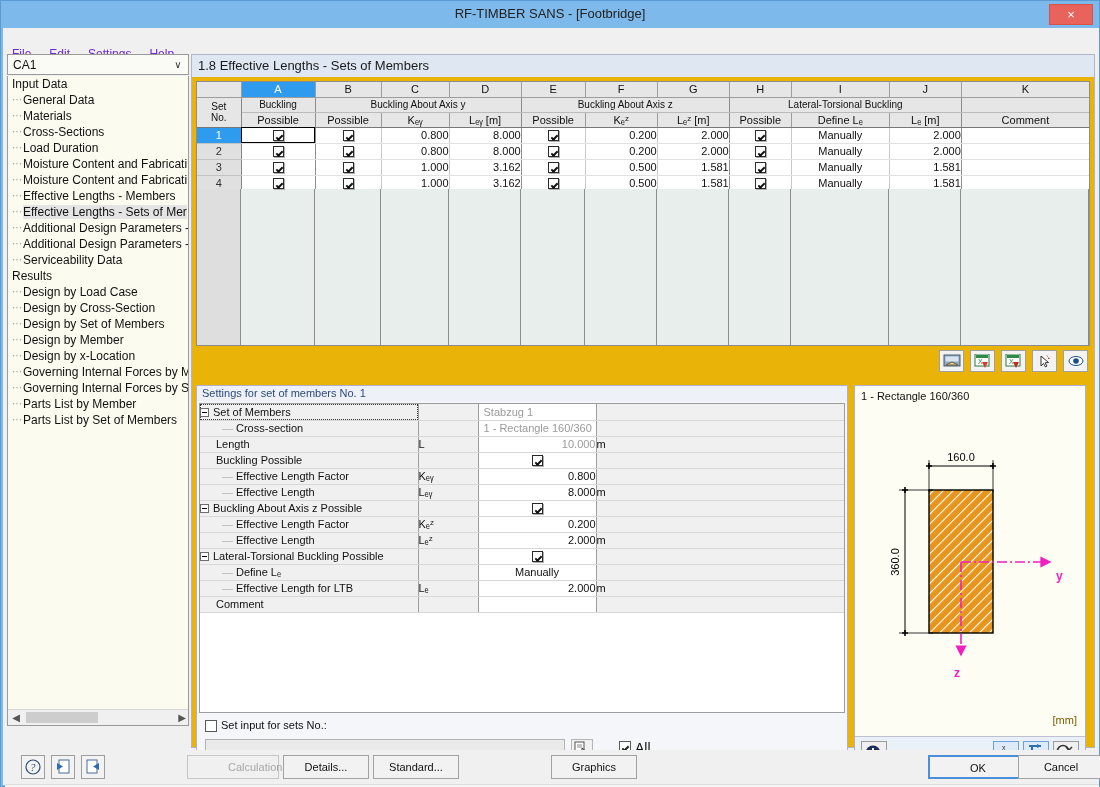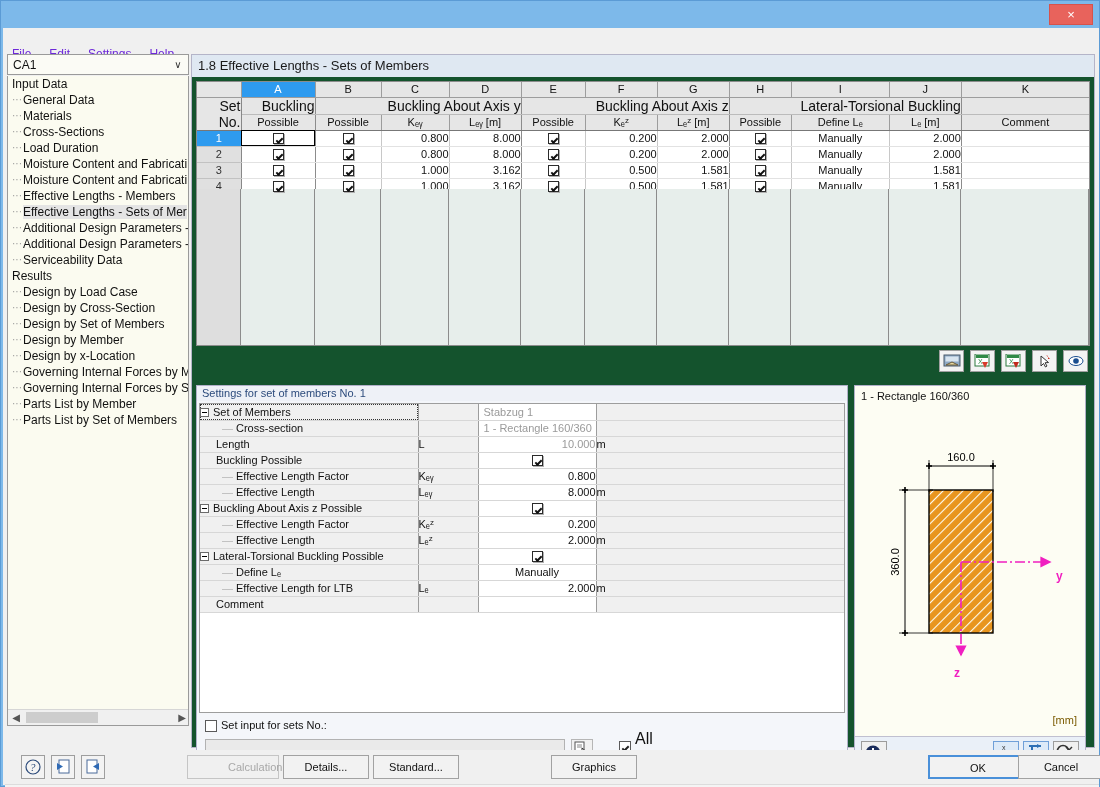--- a/index.html
+++ b/index.html
@@ -83,21 +83,21 @@
     position:absolute; top:0; width:16px; height:15px; line-height:15px;
     text-align:center; color:#555; font-size:10px; cursor:pointer;
   }
   #tree-hscroll .thumb {
     position:absolute; left:18px; top:2px; width:72px; height:11px;
     background:#cdcdcd; cursor:pointer;
   }
   
   #mainpanel {
     position:absolute; left:188px; top:26px; width:904px; height:694px;
-    background:#14532d; border:1px solid #b4b4c8;
+    background:#eab308; border:1px solid #b4b4c8;
   }
   #section-title {
     position:absolute; left:0; top:0; width:902px; height:22px;
     background:#dfe8f2; color:#1a1a1a;
     font-size:13px; padding:3px 0 0 6px;
   }
   
   #tablewrap {
     position:absolute; left:4px; top:26px; width:894px; height:265px;
     background:#fff; border:1px solid #8c8c8c; overflow:hidden;
@@ -106,21 +106,21 @@
   table.grid td, table.grid th { padding:0; margin:0; }
   .colhdr {
     height:15px; background:#e6e6e6; border:1px solid #9d9d9d;
     border-top:none; border-left:none;
     text-align:center; font-size:11px; color:#111; font-weight:normal;
   }
   .colhdr.sel { background:#2e9bef; color:#fff; }
   .grphdr {
     height:15px; background:#e6e6e6; border-right:1px solid #9d9d9d;
     border-bottom:1px solid #bbb;
-    text-align:right; font-size:14px; color:#111; font-weight:normal;
+    text-align:center; font-size:10px; color:#111; font-weight:normal;
   }
   .subhdr {
     height:15px; background:#e6e6e6; border-right:1px solid #9d9d9d;
     border-bottom:1px solid #777;
     text-align:center; font-size:11px; color:#111; font-weight:normal;
   }
   .rowhdr {
     height:16px; background:#e0e0e0; border-right:1px solid #888;
     border-bottom:1px solid #c2c2c2;
     text-align:center; font-size:11px; color:#333;
@@ -214,21 +214,21 @@
     background:#f1f1f1; border:1px solid #b6b6b6; cursor:pointer;
   }
   #setinput-all-cb {
     position:absolute; left:418px; top:23px; width:12px; height:12px;
     background:#fff; border:1px solid #5a5a5a;
   }
   #setinput-all-cb:after {
     content:""; position:absolute; left:2px; top:4px; width:5px; height:2px;
     border-left:2px solid #222; border-bottom:2px solid #222; transform:rotate(-45deg);
   }
-  #setinput-all-lbl { position:absolute; left:434px; top:12px; font-size:16px; color:#111; }
+  #setinput-all-lbl { position:absolute; left:434px; top:22px; font-size:14px; color:#111; }
   
   #gfx {
     position:absolute; left:662px; top:330px; width:232px; height:382px;
     background:#fdfdf3; border:1px solid #b0b0c8;
   }
   #gfx-title { position:absolute; left:6px; top:4px; font-size:11px; color:#111; }
   #gfx-unit { position:absolute; right:8px; bottom:40px; font-size:11px; color:#7a5a00; }
   #gfx-toolbar {
     position:absolute; left:0; bottom:0; width:230px; height:30px;
     background:#eaf0f8; border-top:1px solid #c0c0d0;
@@ -259,20 +259,21 @@
     position:absolute; left:2px; top:756px; width:1094px; height:27px;
     background:#f4f4f4; border-top:1px solid #dcdcdc;
   }
 </style>
 </head>
 <body>
 
 <div id="window">
 
   <div id="titlebar">
+    <div id="title-text">RF-TIMBER SANS - [Footbridge]</div>
     <div id="close-btn">×</div>
   </div>
 
   <div id="client">
 
     <div id="menubar">
       <div class="menu-item">File</div>
       <div class="menu-item">Edit</div>
       <div class="menu-item">Settings</div>
       <div class="menu-item">Help</div>

